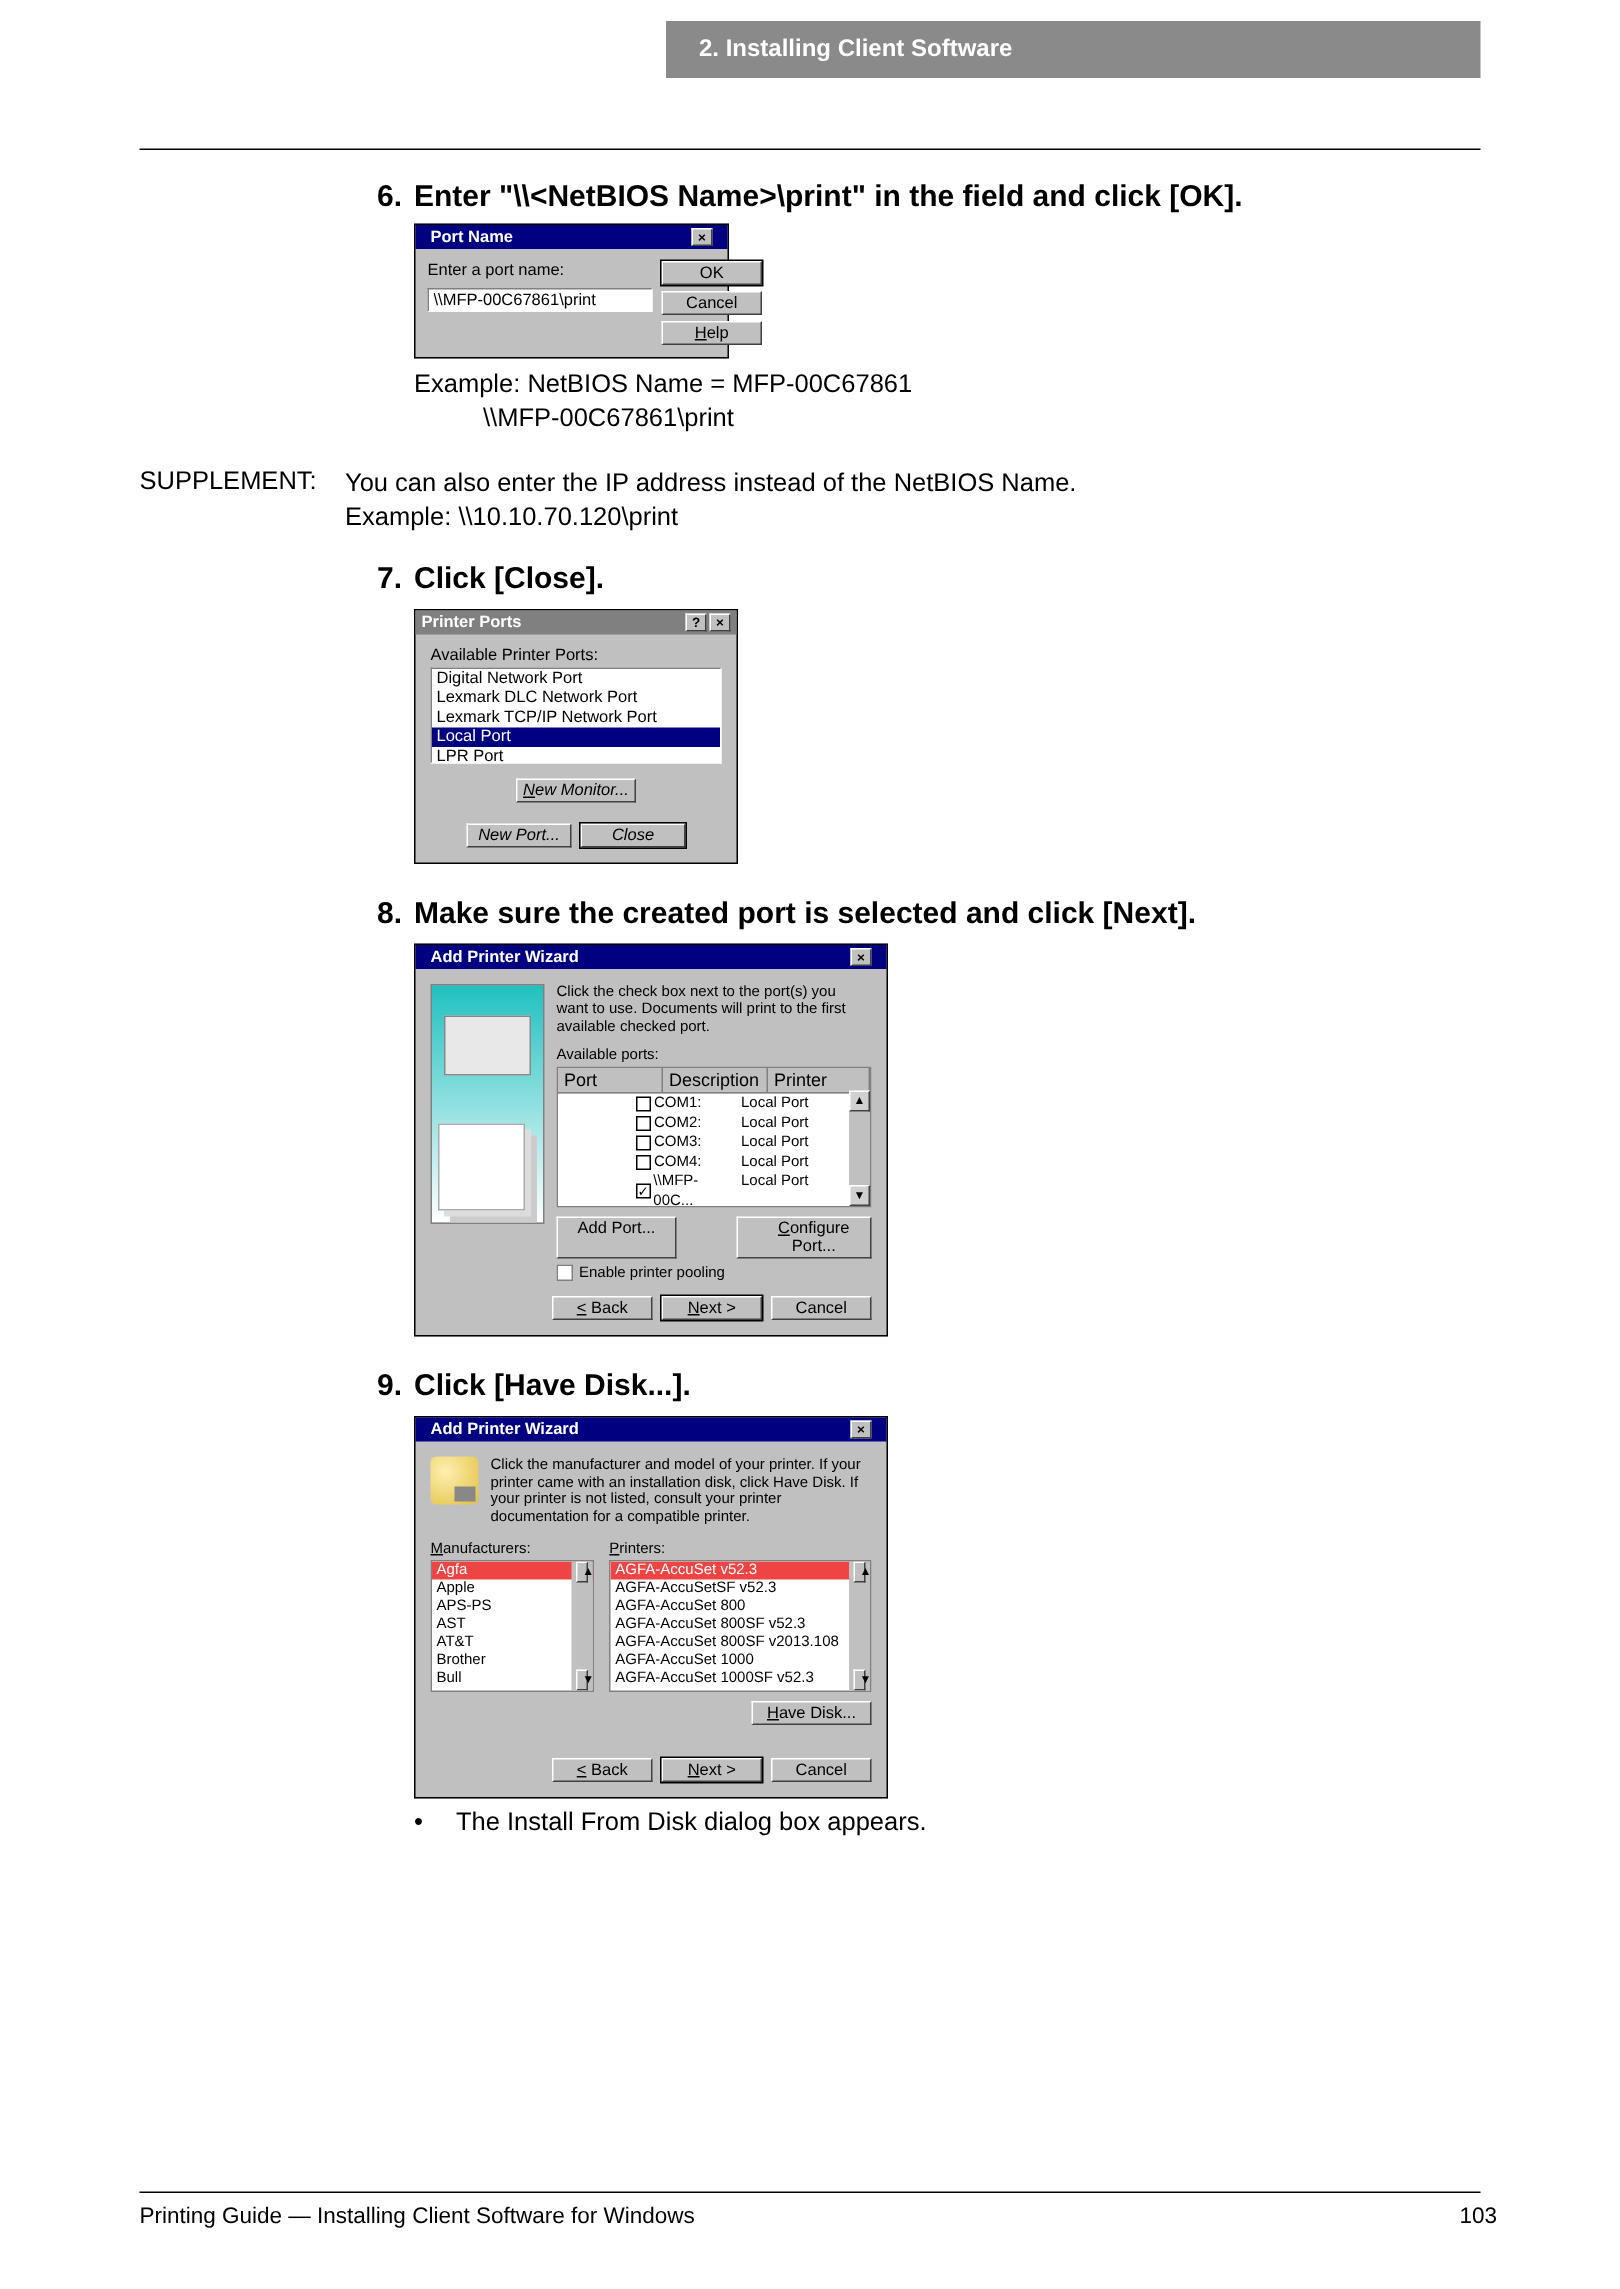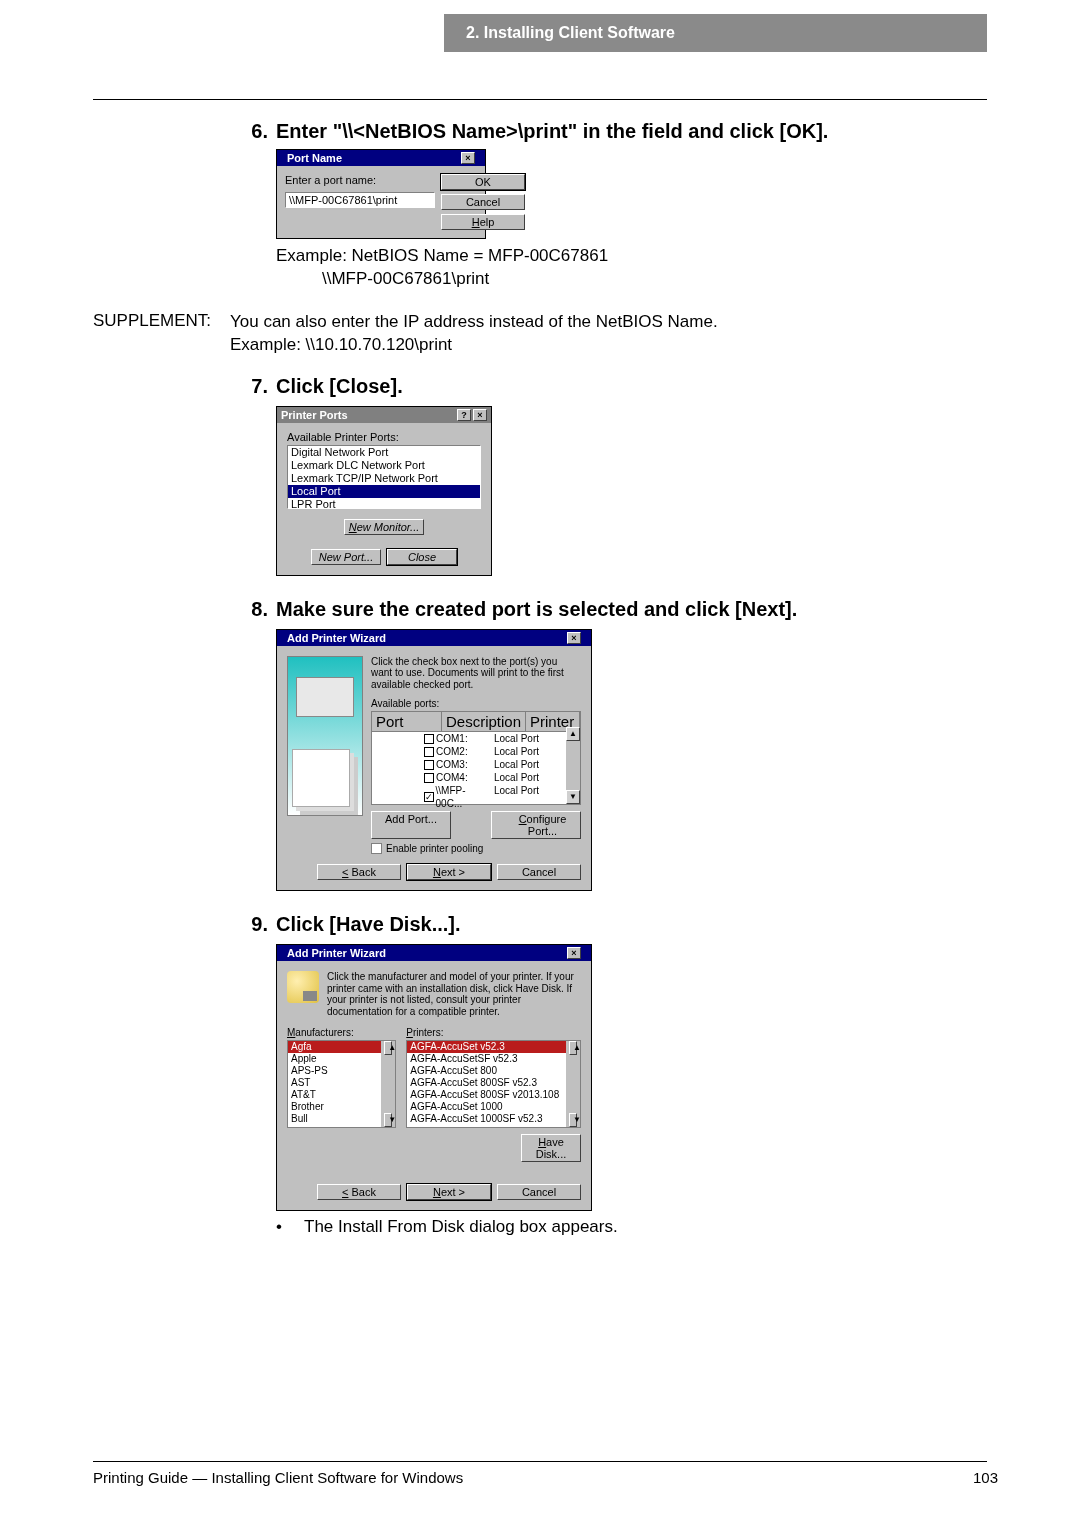--- a/index.html
+++ b/index.html
@@ -128,21 +128,21 @@
     font-weight: bold;
   }
   .dlg-btn {
     background: #c0c0c0;
     border: 1px solid #fff;
     border-right-color: #404040;
     border-bottom-color: #404040;
     font-size: 11px;
     padding: 1px 0;
     text-align: center;
-    width: 84px;
+    width: 67px;
   }
   .dlg-btn-focus {
     outline: 1px solid #000;
   }
   .dlg-input {
     background: #fff;
     border: 1px solid #808080;
     border-right-color: #fff;
     border-bottom-color: #fff;
     font-size: 11px;
@@ -206,21 +206,21 @@
   }
   .apw-right { flex: 1; font-size: 11px; }
   .apw-instruction { margin-bottom: 8px; font-size: 10px; line-height: 1.15; }
   .apw-table {
     background: #fff;
     border: 1px solid #808080;
     width: 100%;
     height: 94px;
     position: relative;
   }
-  .apw-th-row { display: flex; background: #c0c0c0; border-bottom: 1px solid #808080; font-size: 15px; }
+  .apw-th-row { display: flex; background: #c0c0c0; border-bottom: 1px solid #808080; font-size: 12px; }
   .apw-th { padding: 1px 4px; border-right: 1px solid #808080; }
   .apw-th:nth-child(1){flex: 0 0 70px;}
   .apw-th:nth-child(2){flex: 0 0 70px;}
   .apw-th:nth-child(3){flex: 1;}
   .apw-tr { display: flex; font-size: 10px; line-height: 13px; }
   .apw-td { padding: 0 4px; }
   .apw-td:nth-child(1){flex: 0 0 70px; display:flex; gap:2px; align-items:center;margin-left:48px;}
   .apw-td:nth-child(2){flex: 0 0 70px;}
   .apw-td:nth-child(3){flex: 1;}
   .apw-chk { width: 10px; height: 10px; border: 1px solid #000; background: #fff; font-size: 9px; line-height: 8px; text-align: center; }
@@ -240,21 +240,21 @@
   .apw2-head { display: flex; gap: 8px; margin-bottom: 10px; }
   .apw2-icon { width: 32px; height: 32px; background: radial-gradient(circle at 10px 10px,#ffefb0,#e0c040); border-radius: 4px; position:relative; }
   .apw2-icon::after{content:"";position:absolute;bottom:2px;right:2px;width:14px;height:10px;background:#888;}
   .apw2-instruction { flex: 1; font-size: 10px; line-height: 1.15; }
   .apw2-lists { display: flex; gap: 10px; }
   .apw2-col { flex: 1; }
   .apw2-col-printers { flex: 1.6; }
   .apw2-label { font-size: 10px; margin-bottom: 2px; }
   .apw2-list { background: #fff; border: 1px solid #808080; height: 88px; font-size: 10px; position: relative; overflow:hidden; }
   .apw2-list div { padding: 0 3px; line-height: 12px; white-space: nowrap; }
-  .apw2-selected { background: #b91c1c; color: #fff; }
+  .apw2-selected { background: #ef4444; color: #fff; }
   .apw2-scroll { position:absolute; right:0; top:0; bottom:0; width:14px; background:#c0c0c0; display:flex; flex-direction:column; justify-content:space-between;}
   .apw2-havedisk { display: flex; justify-content: flex-end; margin-top: 6px; }
   .apw2-footer { display: flex; justify-content: flex-end; gap: 6px; padding: 12px 10px 10px 10px; }
   .underline-first::first-letter { text-decoration: underline; }
   .bottom-rule {
     position: absolute;
     bottom: 64px;
     left: 93px;
     right: 93px;
     border-top: 1px solid #000;
@@ -474,21 +474,21 @@
             <div>AGFA-AccuSet 1000</div>
             <div>AGFA-AccuSet 1000SF v52.3</div>
             <div class="apw2-scroll">
               <div class="sb-btn" style="height:14px;border:1px solid #fff;border-right-color:#404040;border-bottom-color:#404040;font-size:8px;text-align:center;">▲</div>
               <div class="sb-btn" style="height:14px;border:1px solid #fff;border-right-color:#404040;border-bottom-color:#404040;font-size:8px;text-align:center;">▼</div>
             </div>
           </div>
         </div>
       </div>
       <div class="apw2-havedisk">
-        <div class="dlg-btn underline-first" style="width:60px;">Have Disk...</div>
+        <div class="dlg-btn underline-first" style="width:80px;">Have Disk...</div>
       </div>
     </div>
     <div class="apw2-footer">
       <div class="dlg-btn underline-first">&lt; Back</div>
       <div class="dlg-btn dlg-btn-focus underline-first">Next &gt;</div>
       <div class="dlg-btn">Cancel</div>
     </div>
   </div>
 
   <div class="bullet-row">

